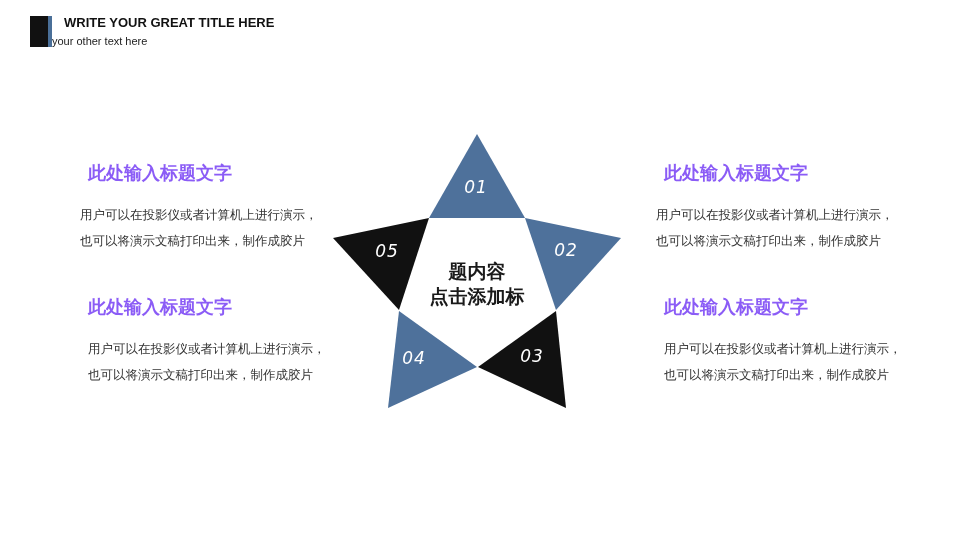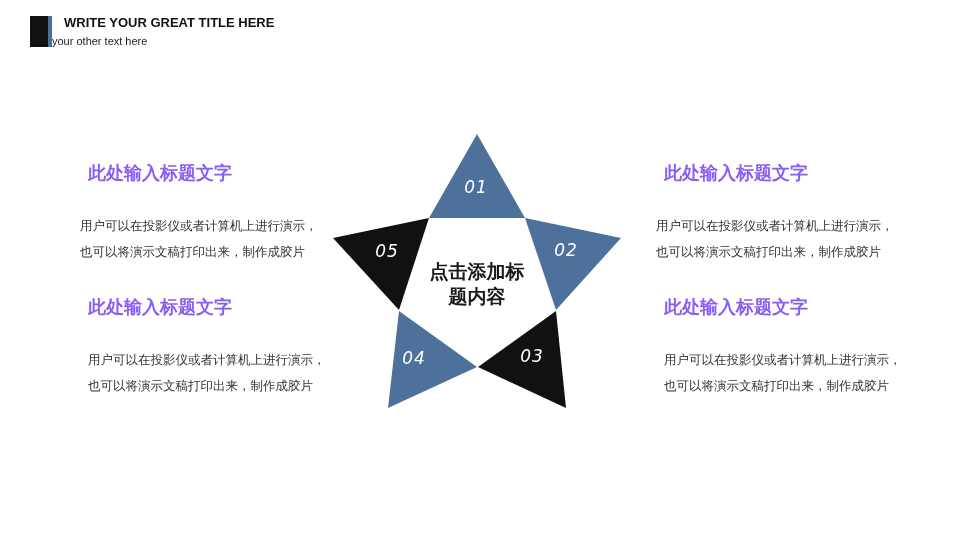--- a/index.html
+++ b/index.html
@@ -11,21 +11,21 @@
     .hdr-strip { position: absolute; left: 48px; top: 16px; width: 4px; height: 31px; background: #4a6f98; }
     .hdr-title { position: absolute; left: 64px; top: 15px; font-size: 13px; font-weight: bold; color: #111; letter-spacing: 0; text-align: center; }
     .hdr-sub { position: absolute; left: 52px; top: 35px; font-size: 11px; color: #222; }
 
     .star { position: absolute; left: 0; top: 0; width: 960px; height: 548px; }
     .num { font-family: "DejaVu Sans", sans-serif; font-style: italic; font-size: 17px; fill: #ffffff; letter-spacing: 1px; }
     .center-text { position: absolute; left: 412px; top: 259px; width: 130px; text-align: center; font-size: 19px; font-weight: bold; line-height: 25px; color: #1a1a1a; }
 
     .block { position: absolute; width: 280px; }
     .block .t { font-size: 18px; font-weight: bold; color: #8b5cf6; margin: 0 0 0 8px; height: 24px; }
-    .block .d { font-size: 12.5px; color: #333; line-height: 26px; margin-top: 28px; white-space: nowrap; }
+    .block .d { font-size: 12.5px; color: #333; line-height: 26px; margin-top: 17px; white-space: nowrap; }
     .b1 { left: 80px; top: 161px; }
     .b2 { left: 80px; top: 295px; }
     .b2 .d { padding-left: 8px; }
     .b3 { left: 656px; top: 161px; }
     .b4 { left: 656px; top: 295px; }
     .b4 .d { padding-left: 8px; }
   </style>
 </head>
 <body>
 
@@ -51,22 +51,22 @@
     <polygon points="399,311 477,367 388,408" fill="#4e719b"></polygon>
     <text class="num" x="414" y="364" text-anchor="middle">04</text>
   </g>
   <g>
     <polygon points="333,238 429,218 399,310" fill="#111111"></polygon>
     <text class="num" x="387" y="257" text-anchor="middle">05</text>
   </g>
 </svg>
 
 <div class="center-text">
+  <div>题内容</div>
   <div>点击添加标</div>
-  <div>题内容</div>
 </div>
 
 <div class="block b1">
   <div class="t">此处输入标题文字</div>
   <div class="d">
     <div>用户可以在投影仪或者计算机上进行演示，</div>
     <div>也可以将演示文稿打印出来，制作成胶片</div>
   </div>
 </div>
 

